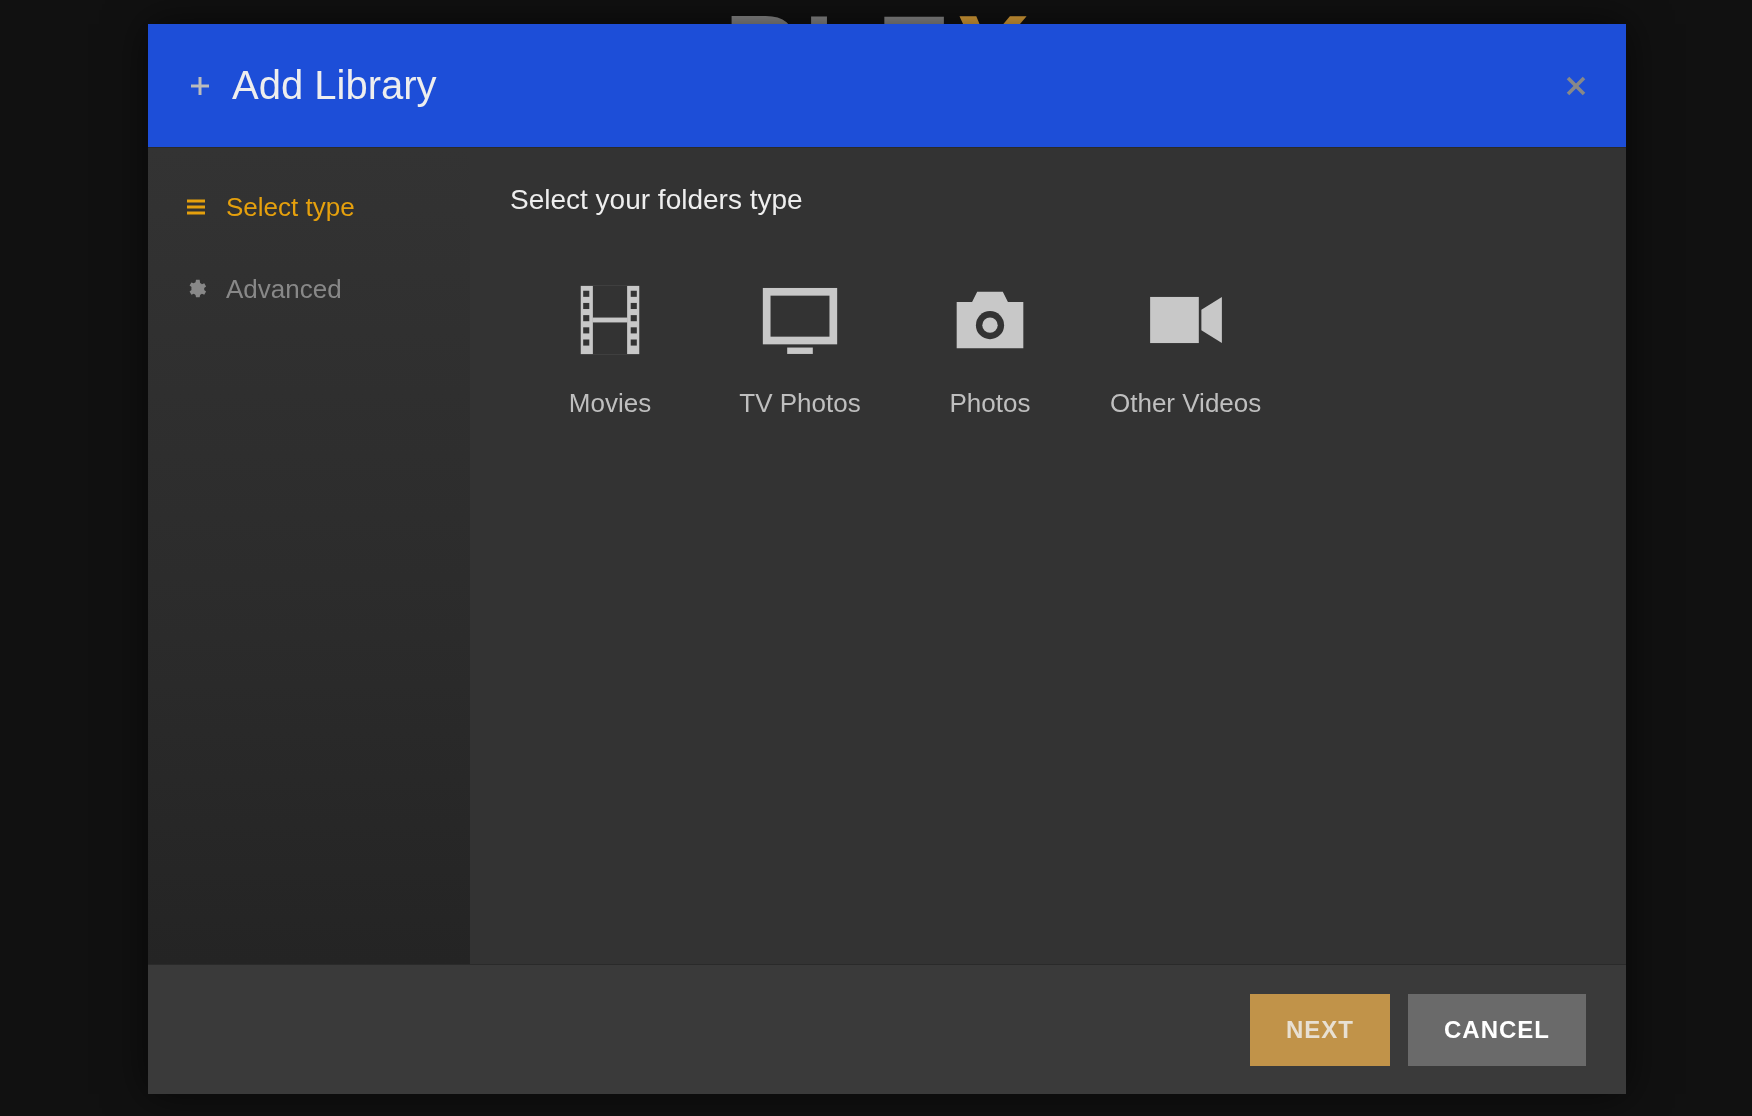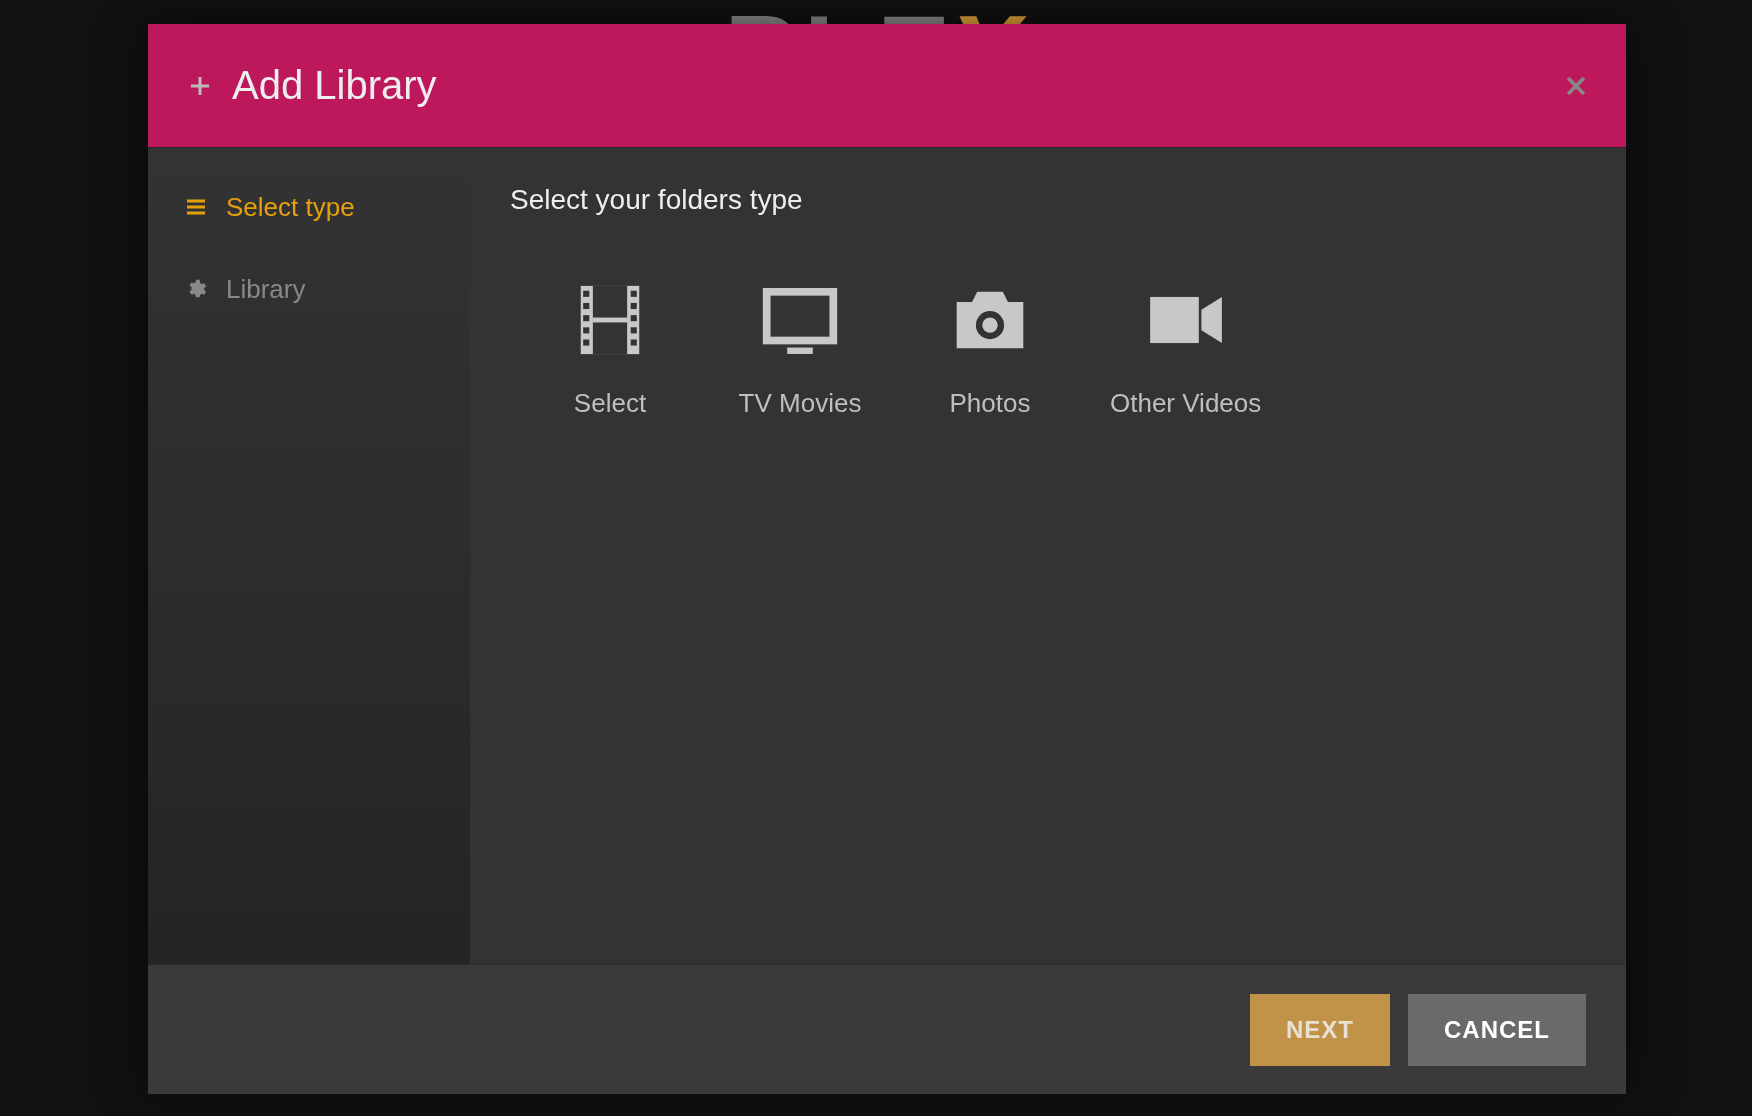--- a/index.html
+++ b/index.html
@@ -36,21 +36,21 @@
     left: 148px;
     width: 1478px;
     height: 1070px;
     background: #2f2f2f;
     display: flex;
     flex-direction: column;
     box-shadow: 0 0 40px rgba(0,0,0,0.6);
   }
   .modal-header {
     height: 124px;
-    background: #be185d;
+    background: #1d4ed8;
     display: flex;
     align-items: center;
     padding: 0 40px;
     border-bottom: 1px solid #2a2a2a;
     position: relative;
   }
   .modal-header .plus-icon {
     width: 24px;
     height: 24px;
     margin-right: 20px;
@@ -218,21 +218,21 @@
         <span>Select type</span>
       </div>
 
 
       <div class="sidebar-item">
         <span class="sb-icon">
           <svg viewBox="0 0 24 24" width="22" height="22" fill="currentColor">
             <path d="M12 8a4 4 0 1 0 0 8 4 4 0 0 0 0-8zm9 4a7.9 7.9 0 0 0-.1-1.2l2.1-1.6-2-3.4-2.5.9a8 8 0 0 0-2-1.2L16 2h-4l-.5 2.5a8 8 0 0 0-2 1.2l-2.5-.9-2 3.4 2.1 1.6A7.9 7.9 0 0 0 7 12c0 .4 0 .8.1 1.2L5 14.8l2 3.4 2.5-.9c.6.5 1.3.9 2 1.2L12 21h4l.5-2.5c.7-.3 1.4-.7 2-1.2l2.5.9 2-3.4-2.1-1.6c.1-.4.1-.8.1-1.2z"></path>
           </svg>
         </span>
-        <span>Library</span>
+        <span>Advanced</span>
       </div>
 
     </div>
 
     <div class="content">
       <div class="content-heading">Select your folders type</div>
 
       <div class="type-grid">
 
         <div class="type-item">
@@ -248,31 +248,31 @@
               <rect x="10" y="38" width="5" height="5" fill="#333333"></rect>
               <rect x="10" y="48" width="5" height="5" fill="#333333"></rect>
               <rect x="49" y="8" width="5" height="5" fill="#333333"></rect>
               <rect x="49" y="18" width="5" height="5" fill="#333333"></rect>
               <rect x="49" y="28" width="5" height="5" fill="#333333"></rect>
               <rect x="49" y="38" width="5" height="5" fill="#333333"></rect>
               <rect x="49" y="48" width="5" height="5" fill="#333333"></rect>
               <rect x="18" y="30" width="28" height="4" fill="currentColor"></rect>
             </svg>
           </div>
-          <div class="type-label">Select</div>
+          <div class="type-label">Movies</div>
         </div>
 
         <div class="type-item">
           <div class="type-icon-wrap">
             <svg viewBox="0 0 64 64" width="82" height="82" fill="none" stroke="currentColor" stroke-width="6">
               <rect x="6" y="10" width="52" height="38"></rect>
               <line x1="22" y1="56" x2="42" y2="56" stroke-width="5"></line>
             </svg>
           </div>
-          <div class="type-label">TV Movies</div>
+          <div class="type-label">TV Photos</div>
         </div>
 
 
         <div class="type-item">
           <div class="type-icon-wrap">
             <svg viewBox="0 0 64 64" width="82" height="82" fill="currentColor">
               <path d="M6 18 h12 l4-8 h20 l4 8 h12 v36 H6 Z"></path>
               <circle cx="32" cy="36" r="11" fill="#333333"></circle>
               <circle cx="32" cy="36" r="6" fill="currentColor"></circle>
             </svg>

